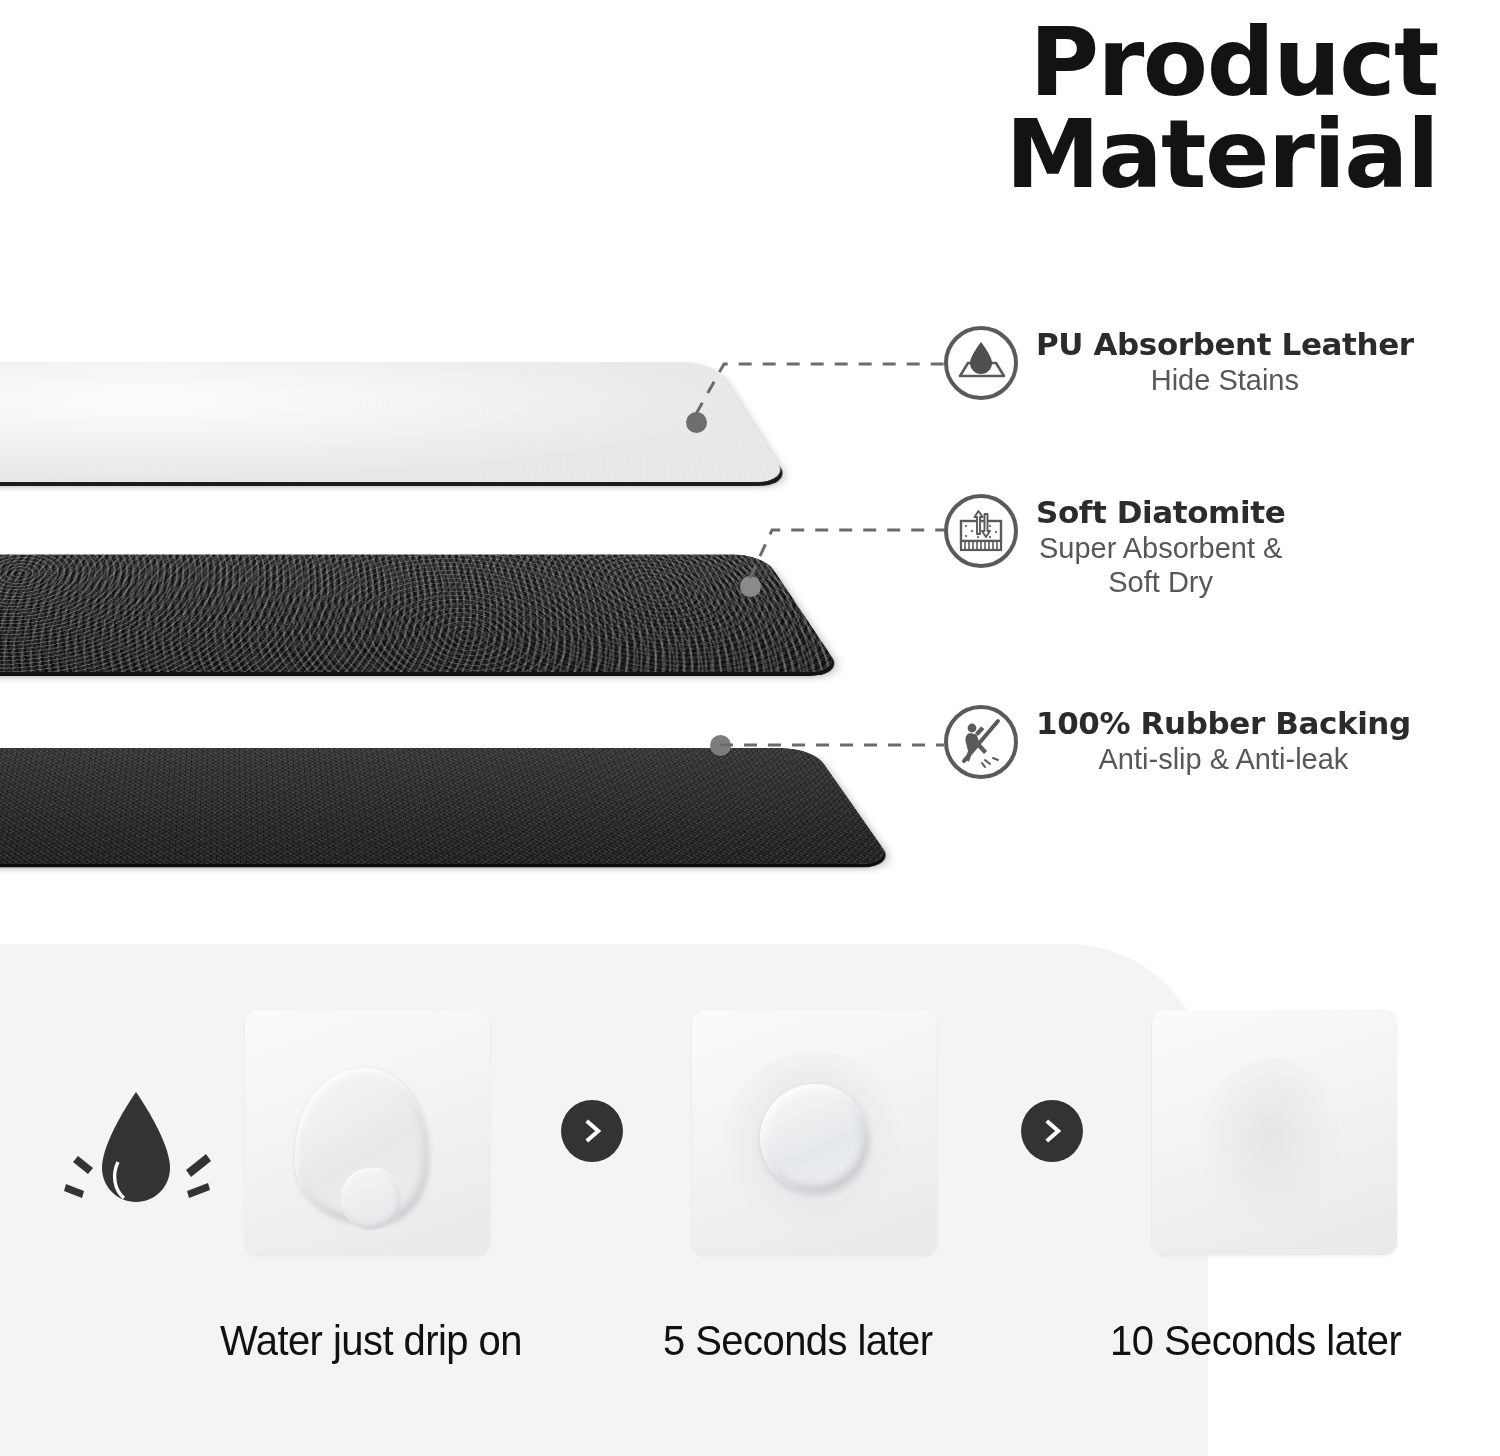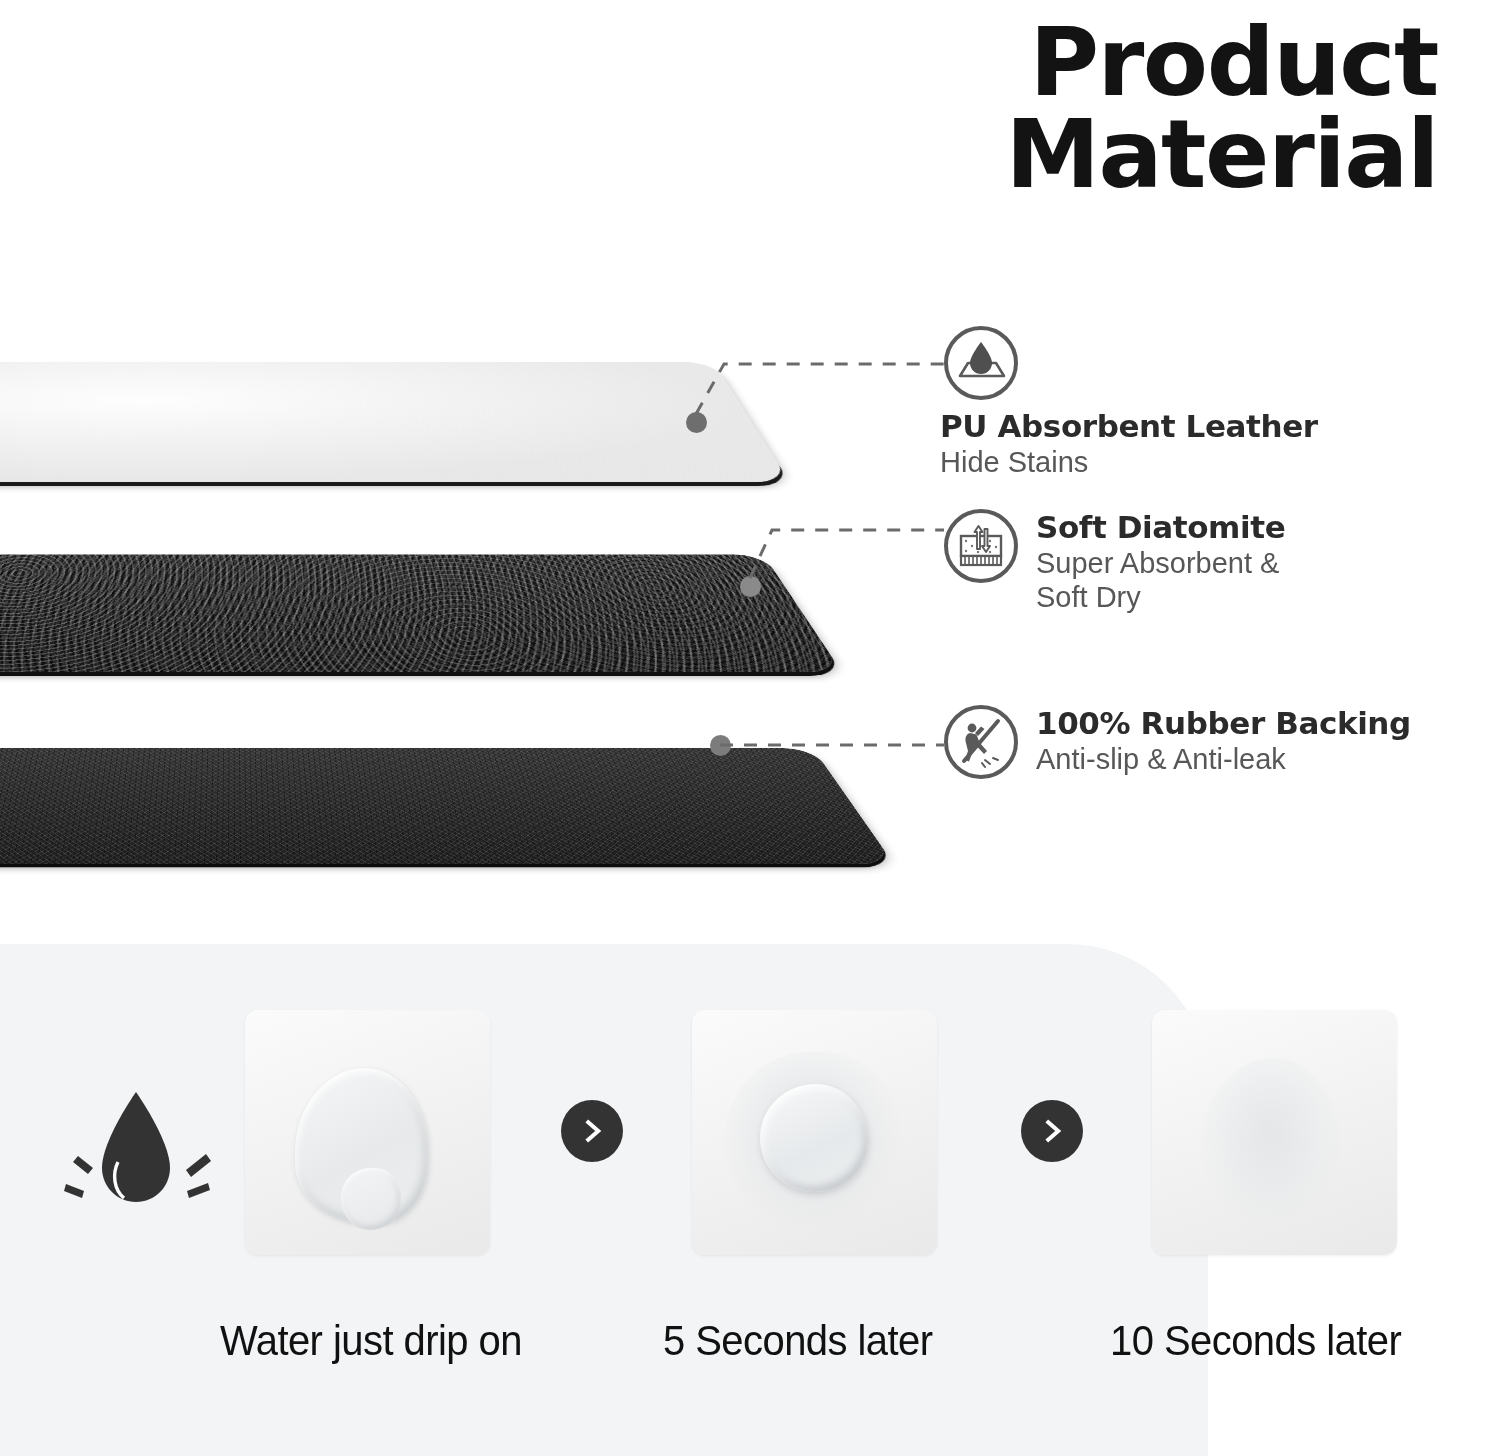--- a/index.html
+++ b/index.html
@@ -99,43 +99,43 @@
   .dot.d2{ left:740px; top:576px; background:#8a8a8a; }
   .dot.d3{ left:710px; top:735px; background:#7c7c7c; }
 
   
   .leads{ position:absolute; left:0; top:0; width:1500px; height:900px; pointer-events:none; }
 
   
   .features{ position:absolute; left:940px; top:322px; width:545px; }
   .feature{ position:relative; display:flex; align-items:flex-start; }
   .feature + .feature{ margin-top:0; }
-  .f1{ position:absolute; top:0px; left:0;flex-direction:column; }
-  .f2{ position:absolute; top:183px; left:0; }
+  .f1{ position:absolute; top:0px; left:0; }
+  .f2{ position:absolute; top:168px; left:0; }
   .f3{ position:absolute; top:379px; left:0; }
 
   .f-icon{
     width:82px; height:82px; flex:0 0 82px;
     margin-right:14px;
     position:relative;
   }
   .f-text{ padding-top:5px; }
   .f-title{
     font-family:"DejaVu Sans", sans-serif;
     font-size:31px; font-weight:700;
     color:#2b2b2b; line-height:1.12;
     letter-spacing:-0.4px;
     white-space:nowrap;
   }
   .f-sub{
     font-size:29px; font-weight:400;
     color:#575757; line-height:1.17;
     margin-top:2px;
   }
-  .f-sub span{ display:block; }
+  .f-sub span{ display:block;text-align:center; }
 
   
   .panel{
     position:absolute;
     left:0; top:944px;
     width:1208px; height:512px;
     background:#f3f4f5;
     border-top-right-radius:140px;
   }
   .demo-row{

